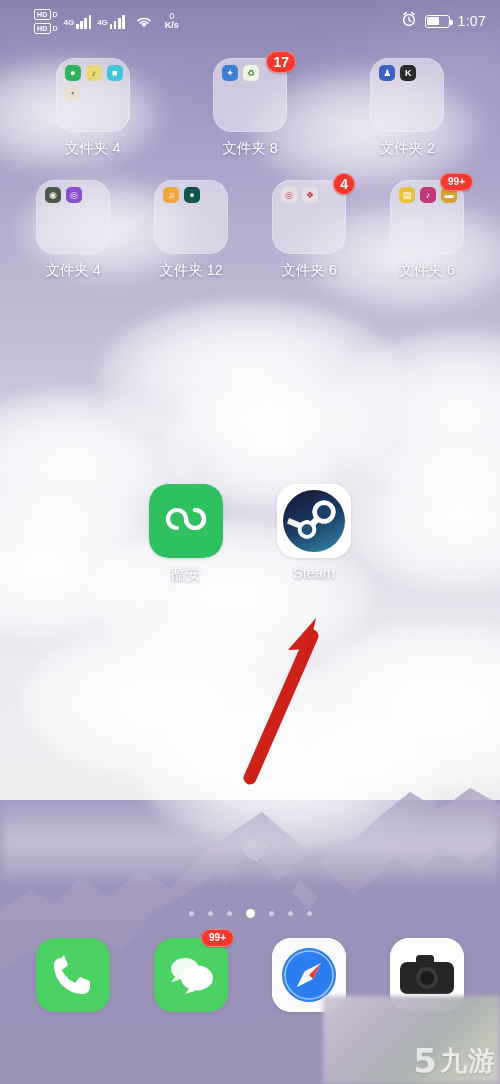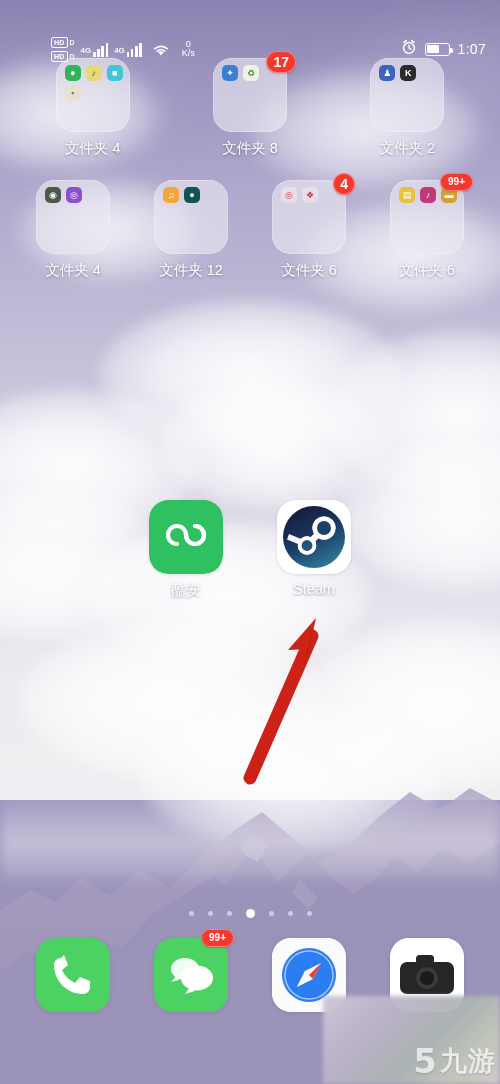--- a/index.html
+++ b/index.html
@@ -46,23 +46,23 @@
     background:linear-gradient(180deg, rgba(240,238,242,0) 0%, rgba(238,235,241,.55) 60%, rgba(235,232,240,.2) 100%);
     filter:blur(6px);
   }
   .botfade {
     position:absolute; left:0; right:0; bottom:0; height:260px;
     background:linear-gradient(180deg, rgba(150,142,178,0) 0%, rgba(152,144,180,.42) 45%, rgba(155,147,182,.62) 100%);
   }
 
   
   #statusbar {
-    position:absolute; left:17px; right:0; top:0; height:42px;
+    position:absolute; left:0; right:0; top:0; height:42px;
     display:flex; align-items:center;
-    padding:0 14px 0 34px; color:#fff; z-index:40;margin-top:28px;
+    padding:0 14px 0 34px; color:#fff; z-index:40;
   }
   .sb-left { display:flex; align-items:center; gap:4px; }
   .hd-stack { display:flex; flex-direction:column; gap:3px; }
   .hd-row { display:flex; align-items:center; gap:2px; }
   .hd-box {
     border:1.3px solid #fff; border-radius:2px;
     font-size:7px; font-weight:bold; line-height:1;
     padding:1px 2px; letter-spacing:.2px;
   }
   .hd-d { font-size:7px; font-weight:bold; opacity:.92; }
@@ -73,21 +73,21 @@
   .bars i:nth-child(1){height:5px;}
   .bars i:nth-child(2){height:8px;}
   .bars i:nth-child(3){height:11px;}
   .bars i:nth-child(4){height:14px;}
   .wifi { margin-left:5px; display:flex; align-items:center; }
   .netspeed {
     margin-left:7px; display:flex; flex-direction:column;
     align-items:center; line-height:1.05;
   }
   .netspeed .n { font-size:9px; }
-  .netspeed .u { font-size:9px; }
+  .netspeed .u { font-size:9px;font-weight:bold; }
   .sb-right { margin-left:auto; display:flex; align-items:center; gap:8px; }
   .batt {
     width:25px; height:13px; border:1.6px solid #fff;
     border-radius:3px; position:relative; display:flex; align-items:center;
     padding:1.6px;
   }
   .batt:after {
     content:""; position:absolute; right:-4px; top:4px;
     width:2.5px; height:5px; background:#fff; border-radius:0 1.5px 1.5px 0;
   }
@@ -139,21 +139,21 @@
   }
 
   .appicon {
     width:74px; height:74px; border-radius:19px;
     overflow:hidden; position:relative;
     box-shadow:0 1px 3px rgba(70,60,100,.16);
   }
 
   
   #midapps {
-    position:absolute; left:0; right:0; top:500px;
+    position:absolute; left:0; right:0; top:484px;
     z-index:30; padding:0 28px;
   }
   #midapps .row { justify-content:center; }
   #midapps .cell { flex:0 0 128px; }
 
   
   #arrow { position:absolute; left:230px; top:600px; z-index:35; }
 
   
   #pagedots {

